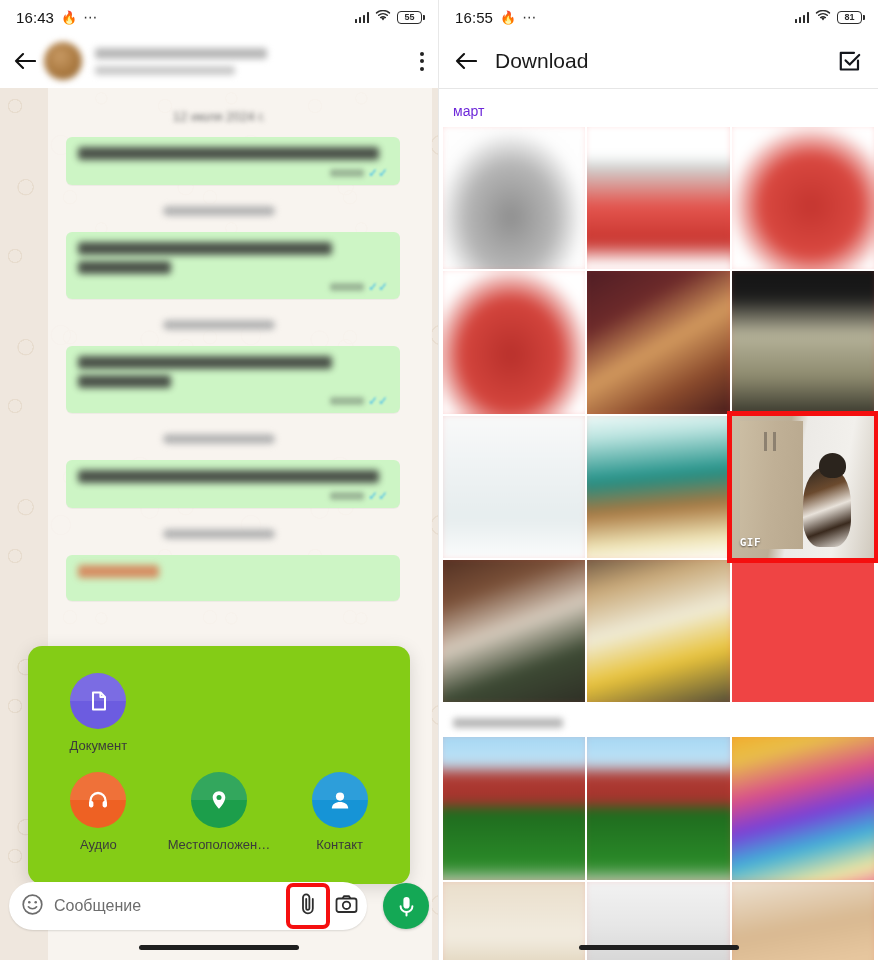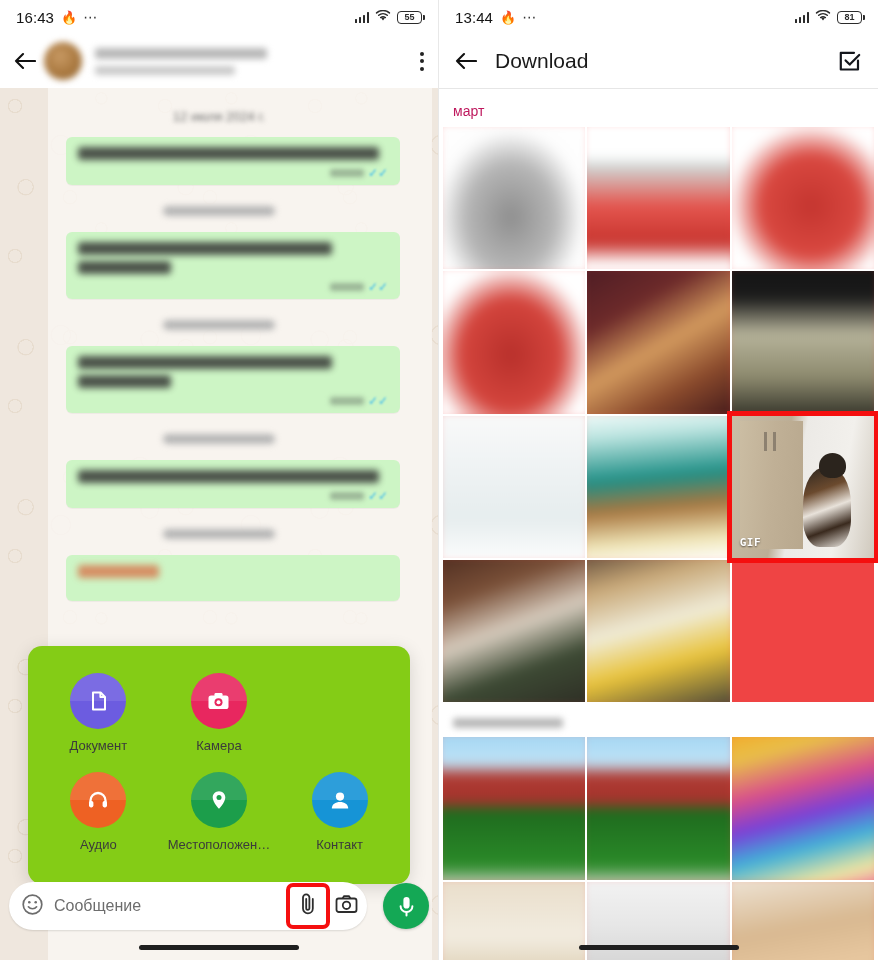--- a/index.html
+++ b/index.html
@@ -123,21 +123,21 @@
   .navbar-home {
     position:absolute; bottom: 10px; left:50%; transform:translateX(-50%);
     width: 160px; height: 5px; border-radius: 3px; background:#1f1f1f;
   }
 
   
   .gal-header { height:54px; display:flex; align-items:center; padding: 0 14px 0 12px; background:#fff; }
   .gal-title { font-size: 21px; color:#1a1a1a; margin-left: 14px; flex:1; }
   .gal-divider { height:1px; background:#e6e6e6; margin: 0; }
   .gal-body { position:absolute; top:89px; left:0; right:0; bottom:0; background:#fff; overflow:hidden; }
-  .gal-section-label { font-size: 14px; color:#be185d; padding: 14px 14px 8px; font-weight:500; }
+  .gal-section-label { font-size: 14px; color:#6d28d9; padding: 14px 14px 8px; font-weight:500; }
   .gal-section-label.blurred { height:10px;width:110px;background:#b9b9b9;border-radius:3px;filter:blur(3.2px);margin:16px 0 9px 14px;padding:0; }
   .gal-grid { display:grid; grid-template-columns: repeat(3, 1fr); gap: 2px; padding: 0 4px; }
   .thumb { width:100%; aspect-ratio: 1/1; overflow:hidden; position:relative; background:#ef4444; }
   .thumb .img { position:absolute; inset:0; filter: blur(5px); transform: scale(1.12); }
   .thumb.sharp .img { filter:none; transform:none; }
   .gif-badge { position:absolute; left:8px; bottom:9px; color:#fff; font-size:11px; font-weight:bold;
                font-family:"DejaVu Sans Mono", monospace; letter-spacing:.5px; text-shadow:0 1px 2px rgba(0,0,0,.6); z-index:3; }
   .hl-thumb { outline: 5px solid #f50f0f; z-index: 4; }
 
   
@@ -279,31 +279,20 @@
           <div class="attach-cell">
             <div class="att-circle" style="background:#6C5CE0;">
               <svg width="26" height="26" viewBox="0 0 26 26">
                   <path d="M8 4.5h7.6L20 9v12.5H8z" fill="none" stroke="#fff" stroke-width="2" stroke-linejoin="round"></path>
                   <path d="M15.4 4.5V9H20" fill="none" stroke="#fff" stroke-width="2" stroke-linejoin="round"></path>
                 </svg>
             </div>
             <div class="att-label">Документ</div>
           </div>
 
-          <div class="attach-cell">
-            <div class="att-circle" style="background:#E8275F;">
-              <svg width="27" height="27" viewBox="0 0 27 27">
-                  <rect x="3.5" y="7.5" width="20" height="13.5" rx="2.6" fill="#fff"></rect>
-                  <rect x="9.5" y="5" width="8" height="3.6" rx="1.2" fill="#fff"></rect>
-                  <circle cx="13.5" cy="14.3" r="4" fill="#E8275F"></circle>
-                  <circle cx="13.5" cy="14.3" r="2" fill="#fff"></circle>
-                </svg>
-            </div>
-            <div class="att-label">Камера</div>
-          </div>
 
 
         </div>
 
         <div class="attach-row">
 
           <div class="attach-cell">
             <div class="att-circle" style="background:#EE6123;">
               <svg width="26" height="26" viewBox="0 0 26 26">
                   <path d="M5.5 15.5v-2a7.5 7.5 0 0 1 15 0v2" fill="none" stroke="#fff" stroke-width="2.3" stroke-linecap="round"></path>
@@ -375,21 +364,21 @@
         </div>
       </div>
 
       <div class="navbar-home"></div>
     </div>
   </div>
 
   <div class="panel right">
 
     <div class="statusbar">
-      <span class="sb-time">13:44</span>
+      <span class="sb-time">16:55</span>
       <span class="sb-flame">🔥</span>
       <span class="sb-dots">⋯</span>
       <div class="sb-right">
         <span class="sb-signal">
             <i></i>
             <i></i>
             <i></i>
             <i></i>
           </span>
         <span>

